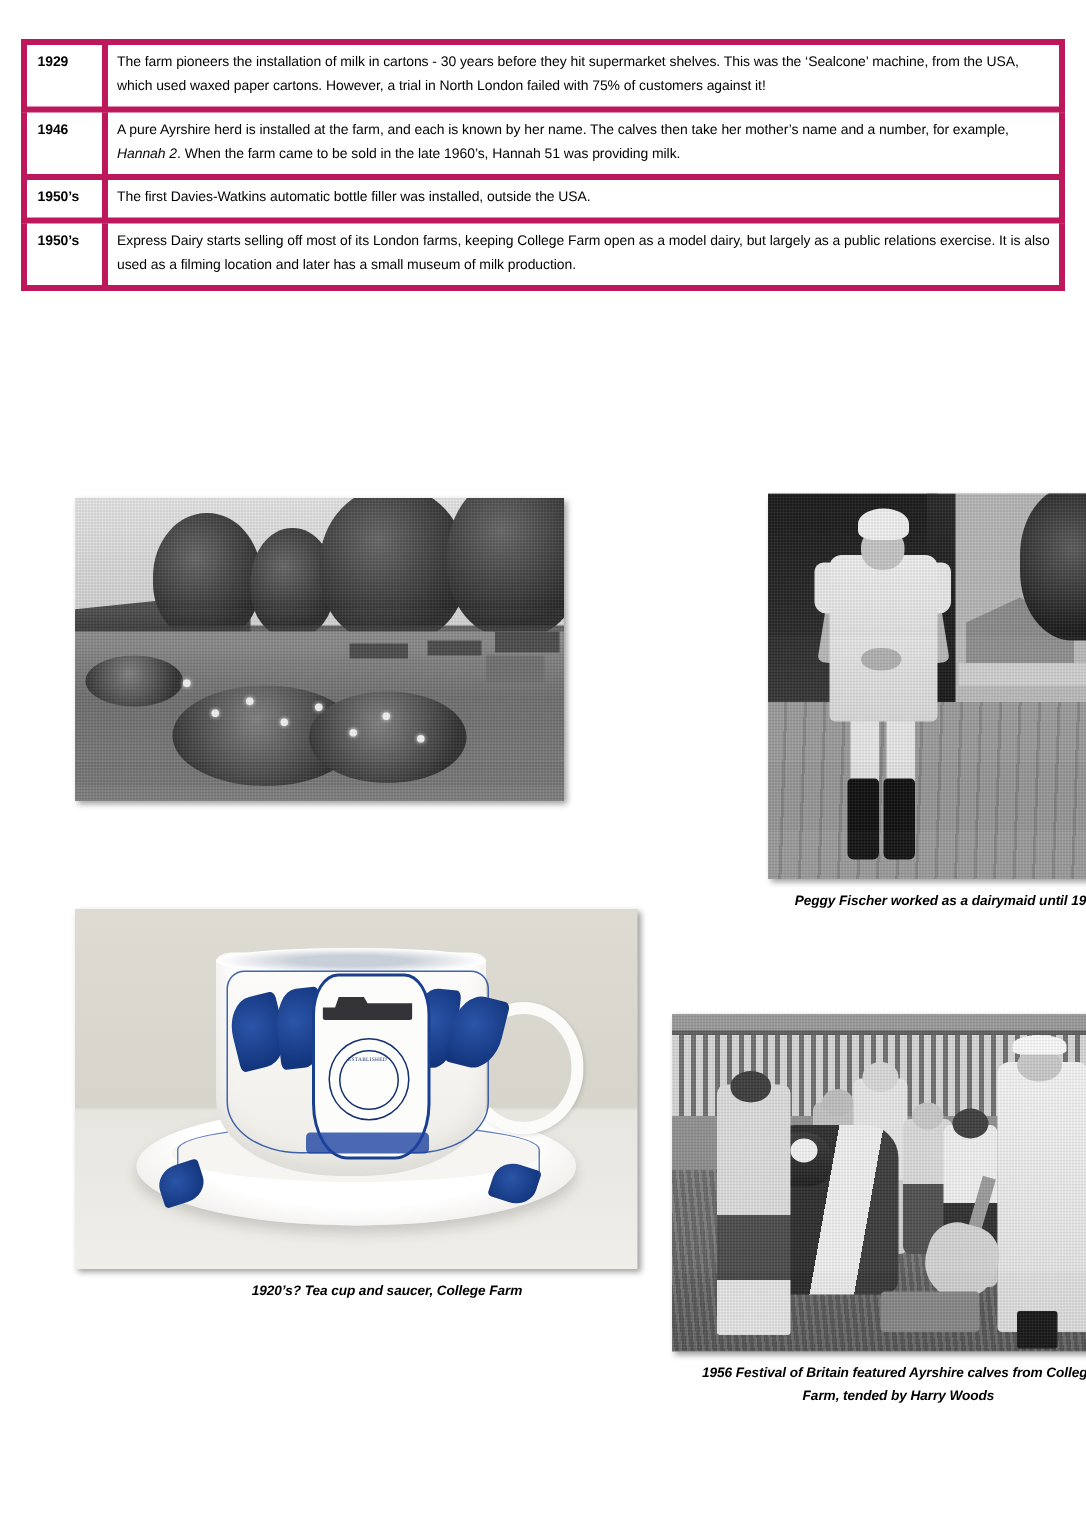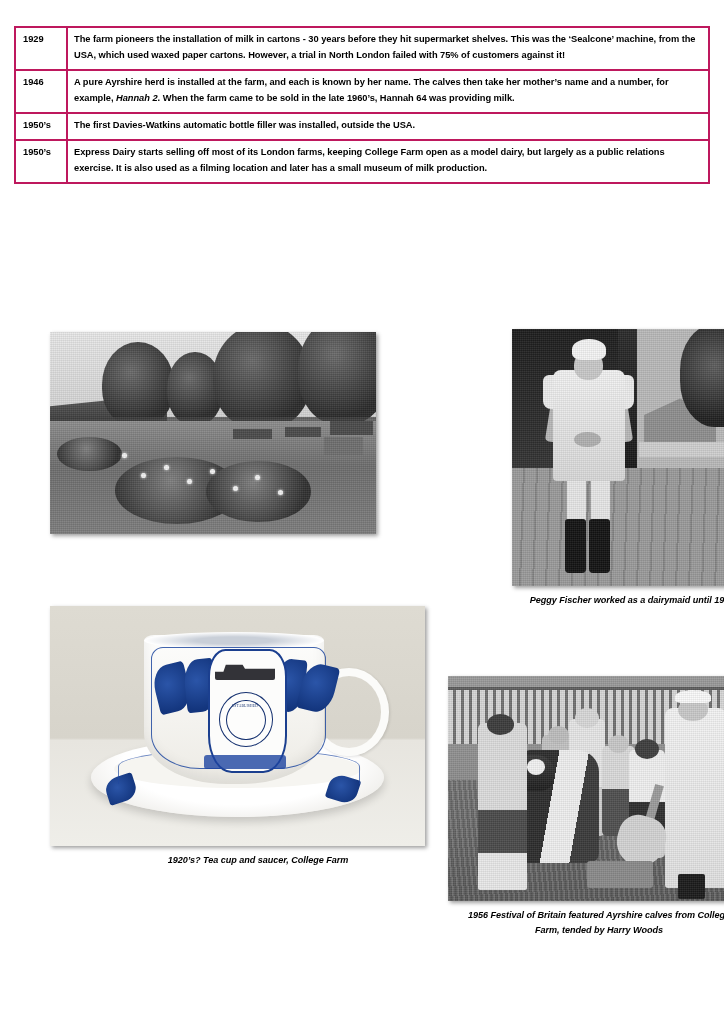--- a/index.html
+++ b/index.html
@@ -19,39 +19,38 @@
   
   .timeline-table {
     position: absolute;
     left: 14px;
     top: 26px;
     width: 696px;
     border-collapse: collapse;
     table-layout: fixed;
   }
   .timeline-table td {
-    border: 2px solid #be185d;
+    border: 4px solid #be185d;
     vertical-align: top;
     padding: 4px 5px 5px 6px;
     font-size: 9.3px;
     line-height: 1.72;
     letter-spacing: -0.04px;
   }
   .timeline-table td.year-cell {
     width: 40px;
     font-weight: bold;
     font-size: 9.3px;
     white-space: nowrap;
     padding-left: 7px;
     padding-right: 3px;
   }
   .timeline-table td.desc-cell {
     text-align: left;
     padding-right: 4px;
-    font-weight: bold;
   }
   .desc-cell i { font-style: italic; }
 
   
   .figure {
     position: absolute;
   }
   .photo {
     position: relative;
     box-shadow: 2px 2px 4px rgba(0,0,0,0.38);
@@ -252,21 +251,21 @@
 
     <tr>
       <td class="year-cell">1929</td>
       <td class="desc-cell"><span>The farm pioneers the installation of milk in cartons - 30 years before they hit supermarket shelves. This was the ‘Sealcone’ machine, from the USA, which used waxed paper cartons. However, a trial in North London failed with 75% of customers against it!</span></td>
     </tr>
 
 
 
     <tr>
       <td class="year-cell">1946</td>
-      <td class="desc-cell"><span>A pure Ayrshire herd is installed at the farm, and each is known by her name. The calves then take her mother’s name and a number, for example, </span><i>Hannah 2</i><span>. When the farm came to be sold in the late 1960’s, Hannah 64 was providing milk.</span></td>
+      <td class="desc-cell"><span>A pure Ayrshire herd is installed at the farm, and each is known by her name. The calves then take her mother’s name and a number, for example, </span><i>Hannah 2</i><span>. When the farm came to be sold in the late 1960’s, Hannah 51 was providing milk.</span></td>
     </tr>
 
     <tr>
       <td class="year-cell">1950’s</td>
       <td class="desc-cell"><span>The first Davies-Watkins automatic bottle filler was installed, outside the USA.</span></td>
     </tr>
 
     <tr>
       <td class="year-cell">1950’s</td>
       <td class="desc-cell"><span>Express Dairy starts selling off most of its London farms, keeping College Farm open as a model dairy, but largely as a public relations exercise. It is also used as a filming location and later has a small museum of milk production.</span></td>

